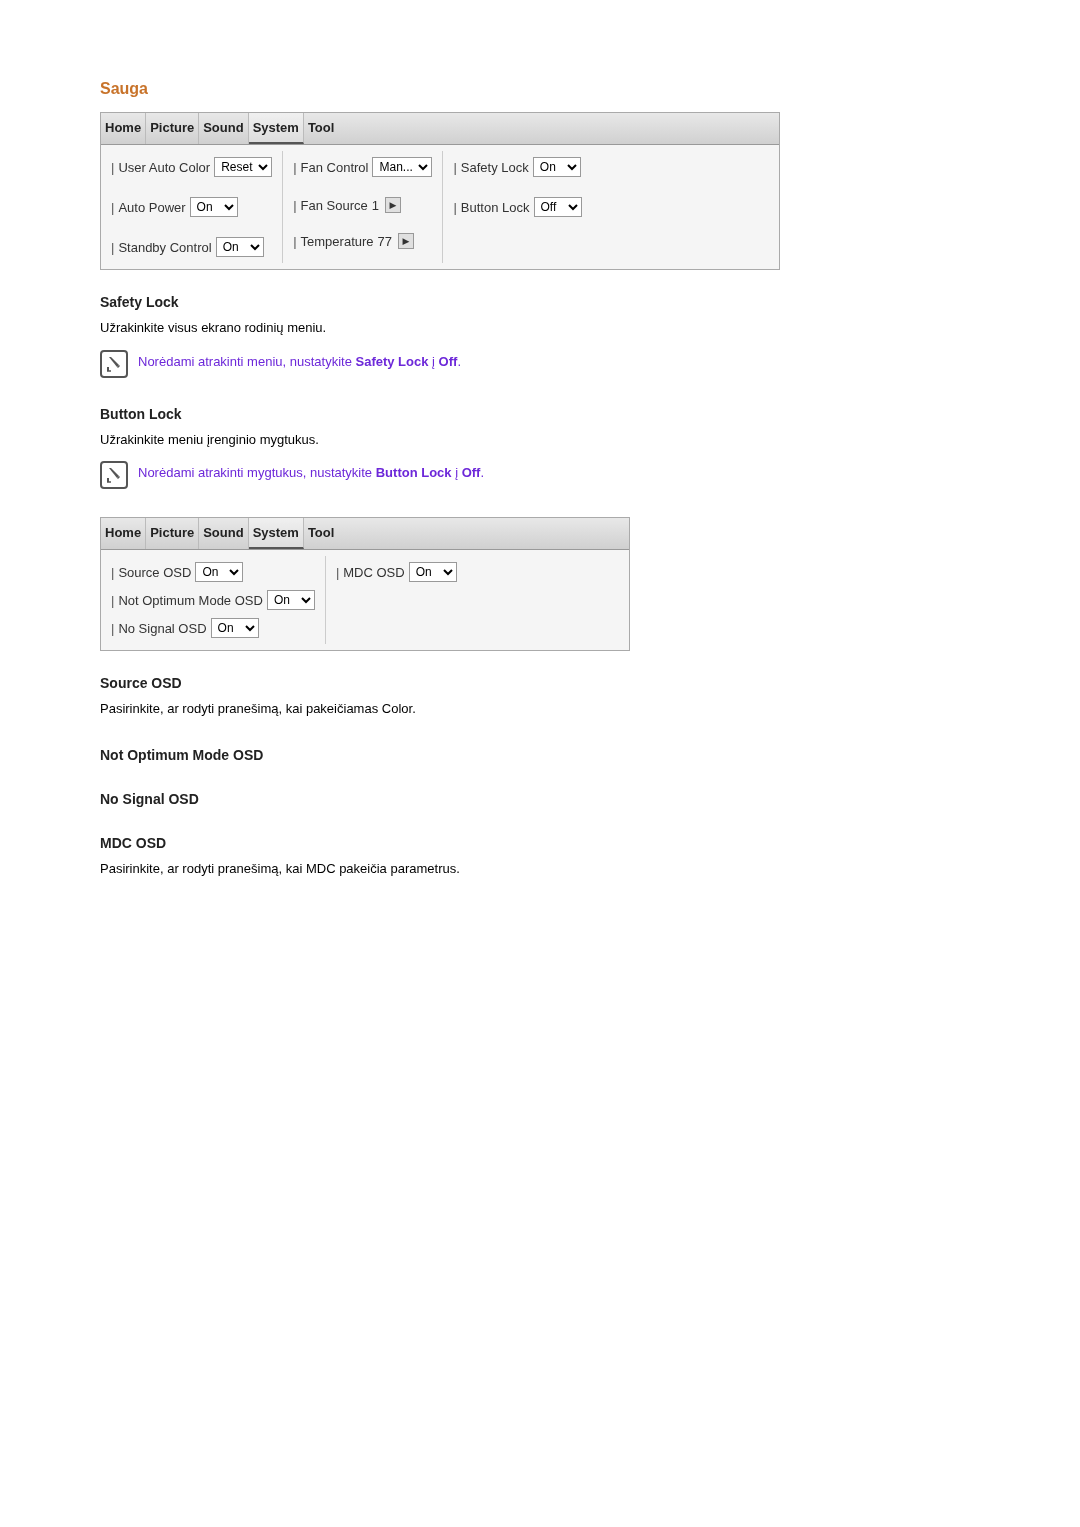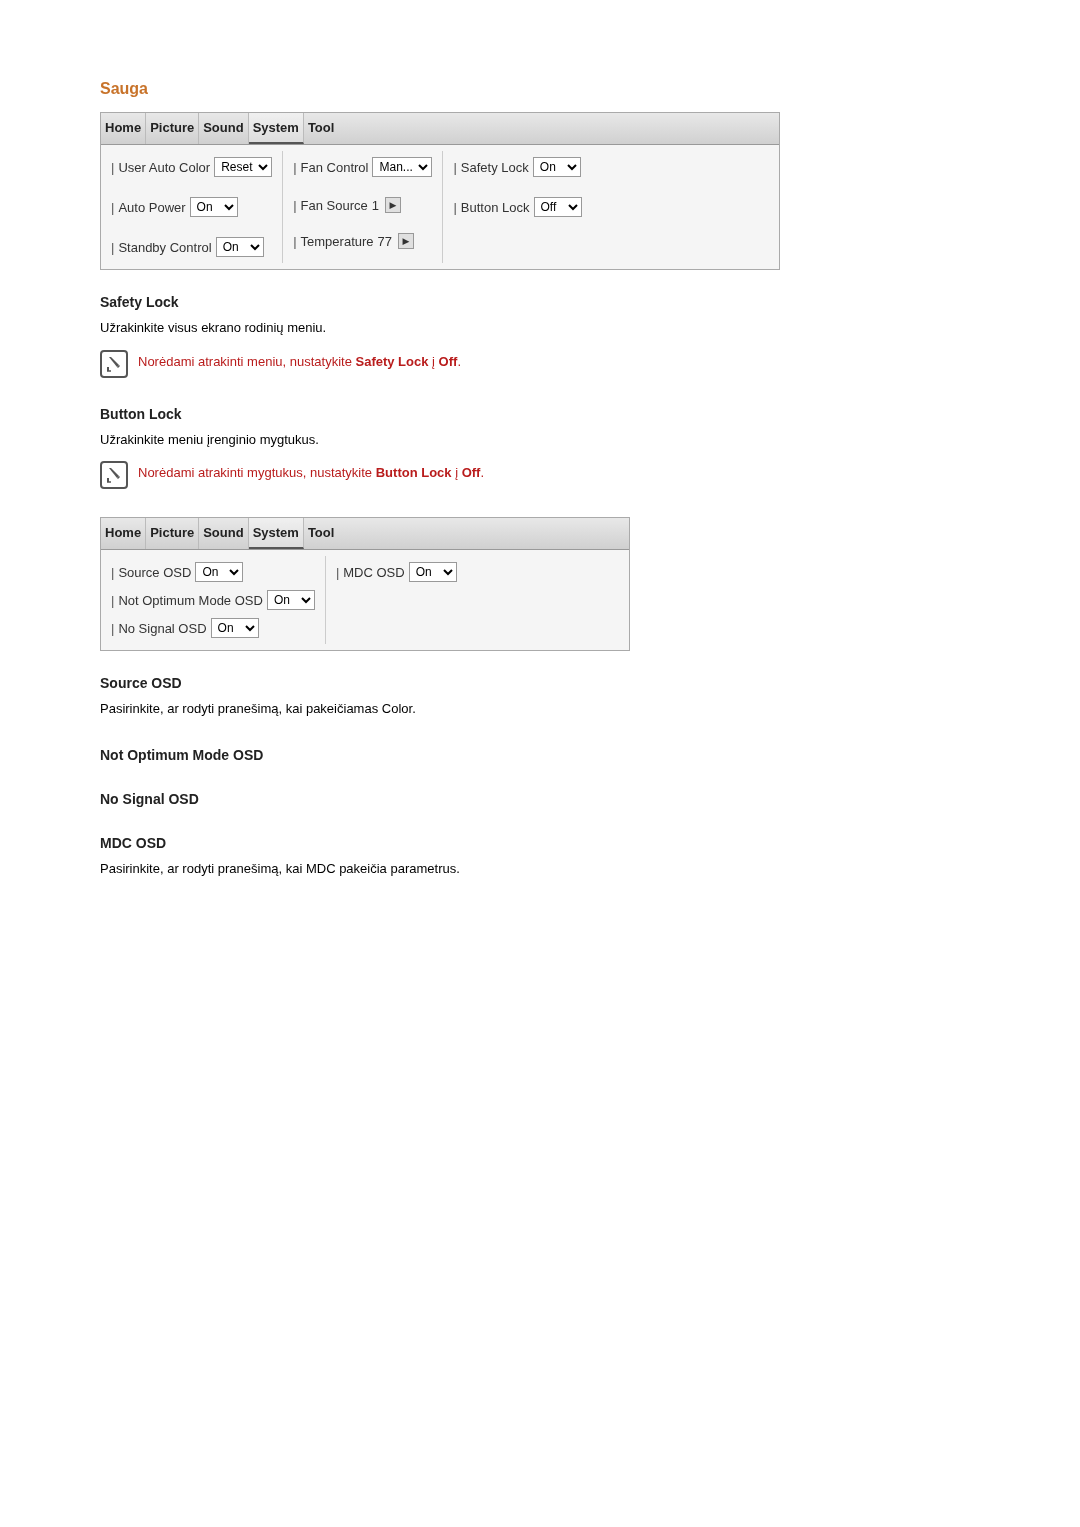--- a/index.html
+++ b/index.html
@@ -146,21 +146,21 @@
       margin-top: 2px;
     }
 
     .note-icon svg {
       width: 18px;
       height: 18px;
     }
 
     .note-text {
       font-size: 13px;
-      color: #b91c1c;
+      color: #6d28d9;
       line-height: 1.5;
       padding-top: 4px;
     }
 
     .note-text strong {
       font-weight: bold;
     }
 
     
     .menu-table-small {

